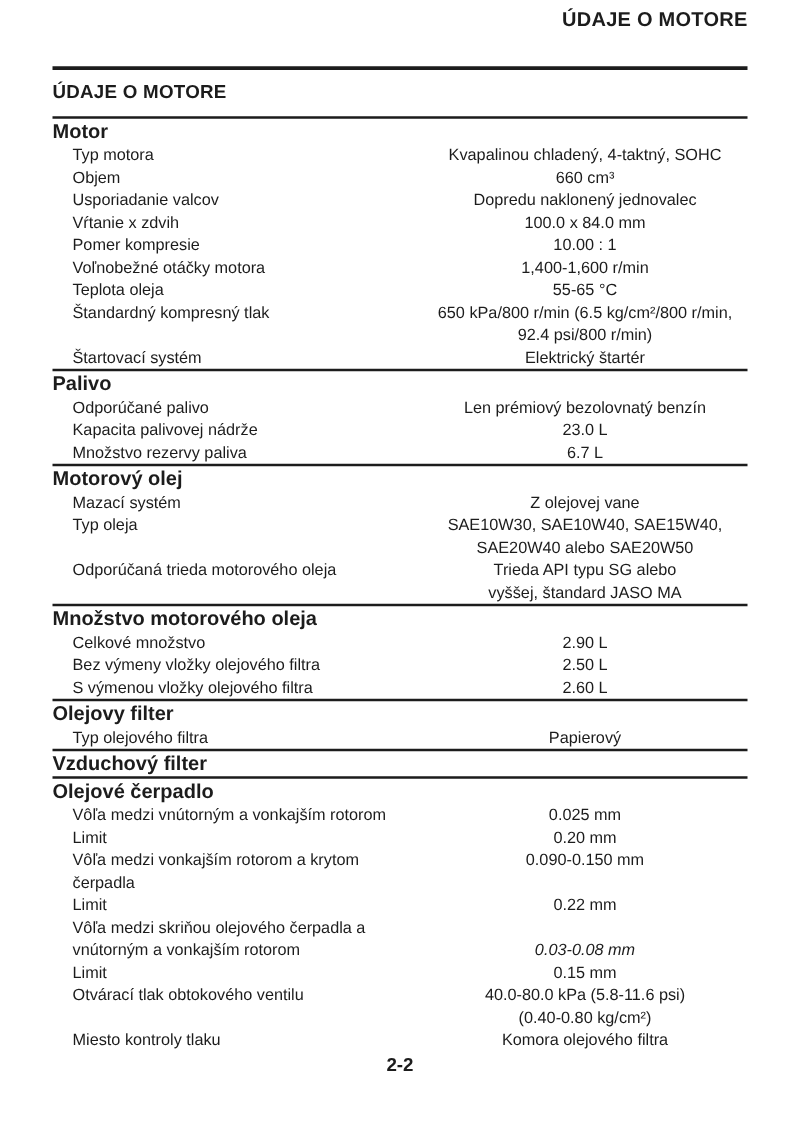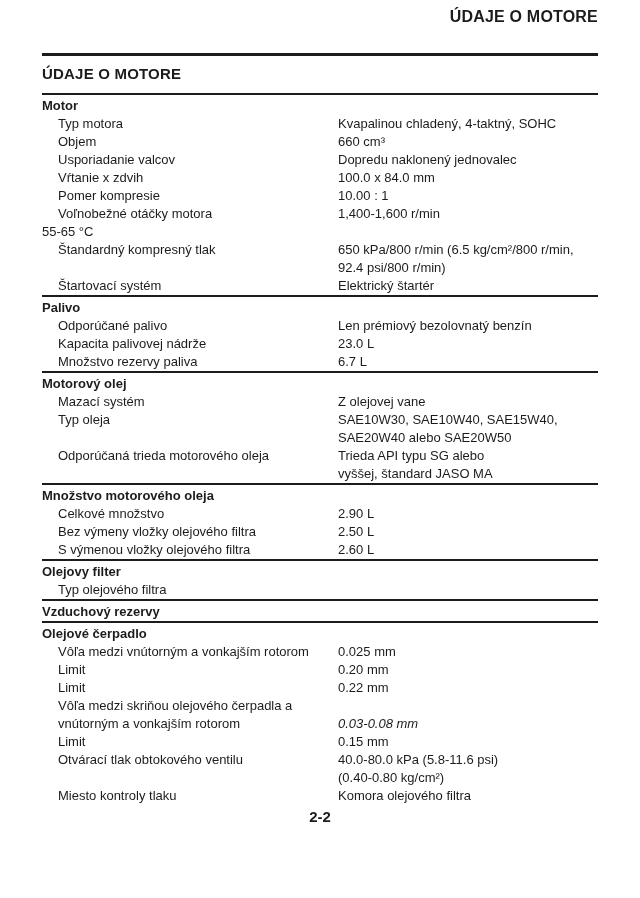--- a/index.html
+++ b/index.html
@@ -25,36 +25,37 @@
     margin: 0;
     padding: 8px 0 10px 0;
     font-size: 15px;
     font-weight: bold;
     line-height: 19px;
     letter-spacing: 0.2px;
   }
   .section { border-top: 2px solid #1c1c1c; padding-top: 2px; }
   .section-title {
     margin: 0;
-    font-size: 13px;
+    font-size: 16px;
     font-weight: bold;
     line-height: 18px;
   }
   .row { display: flex; align-items: flex-start; }
   .row-label {
     flex: 0 0 296px;
     box-sizing: border-box;
     padding-left: 16px;
     white-space: pre-line;
     line-height: 18px;
   }
   .row-value {
     flex: 1;
     white-space: pre-line;
     line-height: 18px;
+    text-align: center;
   }
   .row-value.bottom { align-self: flex-end; font-style: italic; }
   .page-number {
     text-align: center;
     font-weight: bold;
     font-size: 15px;
     line-height: 16px;
     padding-top: 4px;
   }
 </style>
@@ -86,20 +87,21 @@
         </div>
         <div class="row">
           <div class="row-label">Pomer kompresie</div>
           <div class="row-value">10.00 : 1</div>
         </div>
         <div class="row">
           <div class="row-label">Voľnobežné otáčky motora</div>
           <div class="row-value">1,400-1,600 r/min</div>
         </div>
         <div class="row">
+          <div class="row-label">Teplota oleja</div>
           <div class="row-value">55-65 °C</div>
         </div>
         <div class="row">
           <div class="row-label">Štandardný kompresný tlak</div>
           <div class="row-value">650 kPa/800 r/min (6.5 kg/cm²/800 r/min,
 92.4 psi/800 r/min)</div>
         </div>
         <div class="row">
           <div class="row-label">Štartovací systém</div>
           <div class="row-value">Elektrický štartér</div>
@@ -149,34 +151,39 @@
         </div>
         <div class="row">
           <div class="row-label">S výmenou vložky olejového filtra</div>
           <div class="row-value">2.60 L</div>
         </div>
       </section>
       <section class="section">
         <h2 class="section-title">Olejovy filter</h2>
         <div class="row">
           <div class="row-label">Typ olejového filtra</div>
-        </div>
-      </section>
-      <section class="section">
-        <h2 class="section-title">Vzduchový rezervy</h2>
+          <div class="row-value">Papierový</div>
+        </div>
+      </section>
+      <section class="section">
+        <h2 class="section-title">Vzduchový filter</h2>
       </section>
       <section class="section">
         <h2 class="section-title">Olejové čerpadlo</h2>
         <div class="row">
           <div class="row-label">Vôľa medzi vnútorným a vonkajším rotorom</div>
           <div class="row-value">0.025 mm</div>
         </div>
         <div class="row">
           <div class="row-label">Limit</div>
           <div class="row-value">0.20 mm</div>
+        </div>
+        <div class="row">
+          <div class="row-label">Vôľa medzi vonkajším rotorom a krytom čerpadla</div>
+          <div class="row-value">0.090-0.150 mm</div>
         </div>
         <div class="row">
           <div class="row-label">Limit</div>
           <div class="row-value">0.22 mm</div>
         </div>
         <div class="row">
           <div class="row-label">Vôľa medzi skriňou olejového čerpadla a
 vnútorným a vonkajším rotorom</div>
           <div class="row-value bottom">0.03-0.08 mm</div>
         </div>

